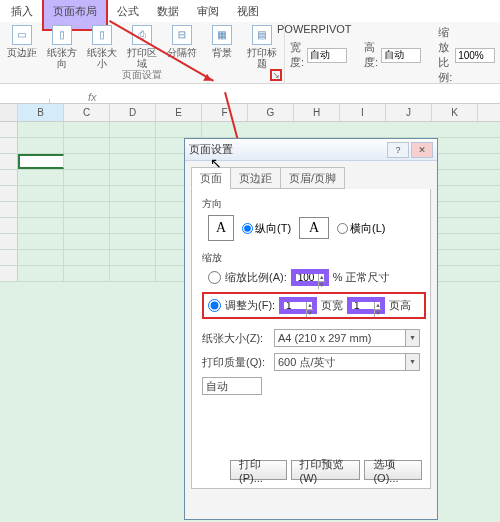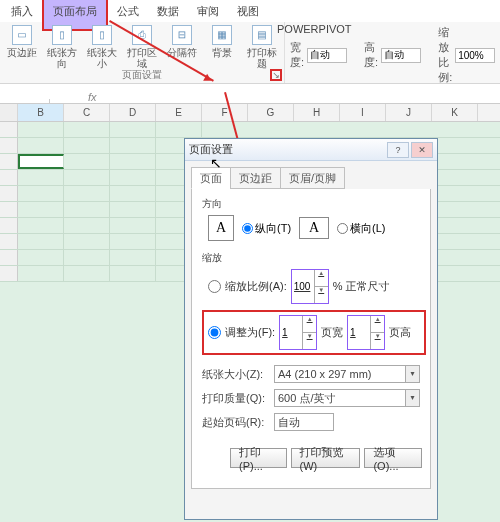--- a/index.html
+++ b/index.html
@@ -58,30 +58,30 @@
 .dtabs div.active { background: #fff; border-bottom: 1px solid #fff; }
 .panel { margin: 0 6px 6px; background: #fff; border: 1px solid #c0c0c0; border-top: none; height: 300px; padding: 8px 10px; position: relative; }
 .grp { margin-bottom: 10px; }
 .grp .gt { font-size: 10px; color: #444; margin-bottom: 4px; }
 .orient { display: flex; align-items: center; gap: 8px; margin-left: 6px; }
 .orient .pic { width: 26px; height: 26px; border: 1px solid #888; display:flex; align-items:center; justify-content:center; font-family: serif; font-size:14px; }
 .orient .pic.ls { width: 30px; height: 22px; }
 .scale { margin-left: 6px; font-size: 11px; color: #333; }
 .scale .row1 { display: flex; align-items: center; gap: 4px; margin-bottom: 6px; }
 .scale .row2 { display: flex; align-items: center; gap: 4px; border: 2px solid #d92b2b; padding: 3px 4px; margin-left: -6px; margin-right: -6px; }
-.spin { width: 38px; height: 35px; border: 1px solid #8b5cf6; display: inline-flex; text-decoration: underline; }
+.spin { width: 38px; height: 17px; border: 5px solid #8b5cf6; display: inline-flex; }
 .spin input { width: 22px; border: none; font-size: 10px; padding: 0 2px; outline: none; }
 .spin .arrs { width: 14px; display:flex; flex-direction:column; }
 .spin .arrs span { flex:1; border-left:1px solid #aaa; font-size:6px; text-align:center; line-height:7px; color:#666; }
 .spin .arrs span:first-child { border-bottom:1px solid #aaa; }
 .fline { display: flex; align-items: center; margin-bottom: 6px; font-size: 11px; color: #444; }
 .fline .flab { width: 72px; }
 .combo { flex: 1; height: 18px; border: 1px solid #aaa; background: #fff; display: flex; align-items: center; padding: 0 3px; position: relative; }
 .combo .car { position:absolute; right:0; top:0; bottom:0; width:14px; border-left:1px solid #aaa; background:#eee; text-align:center; font-size:8px; line-height:16px; color:#555;}
-.btns { position: absolute; right: 8px; bottom: 20px; display: flex; gap: 4px; padding-left: 38px; }
+.btns { position: absolute; right: 8px; bottom: 8px; display: flex; gap: 4px; padding-left: 38px; }
 .btn { height: 20px; padding: 0 8px; border: 1px solid #9b9b9b; background: linear-gradient(#fefefe,#e6e6e6); font-size: 11px; color: #333; display:flex; align-items:center;}
 .okrow { position: absolute; right: 8px; bottom: 6px; display: flex; gap: 6px; }
 .cursor-ptr { position:absolute; left:210px; top:155px; font-size:14px; color:#000; z-index:50; pointer-events:none; }
 </style>
 </head>
 <body>
 
 <div class="ribbon-tabs">
   <span>插入</span>
   <span class="active">页面布局</span>
@@ -333,21 +333,20 @@
         </div>
       </div>
     <div class="fline">
         <span class="flab">打印质量(Q):</span>
         <div class="combo">
           <span>600 点/英寸</span>
           <span class="car">▾</span>
         </div>
       </div>
     <div class="fline">
-        <span class="flab">起始页码(R):</span>
         <div class="combo" style="flex:0 0 60px; border-right:1px solid #aaa">
           <span>自动</span>
         </div>
       </div>
     <div class="btns">
       <div class="btn">打印(P)...</div>
       <div class="btn">打印预览(W)</div>
       <div class="btn">选项(O)...</div>
     </div>
   </div>

